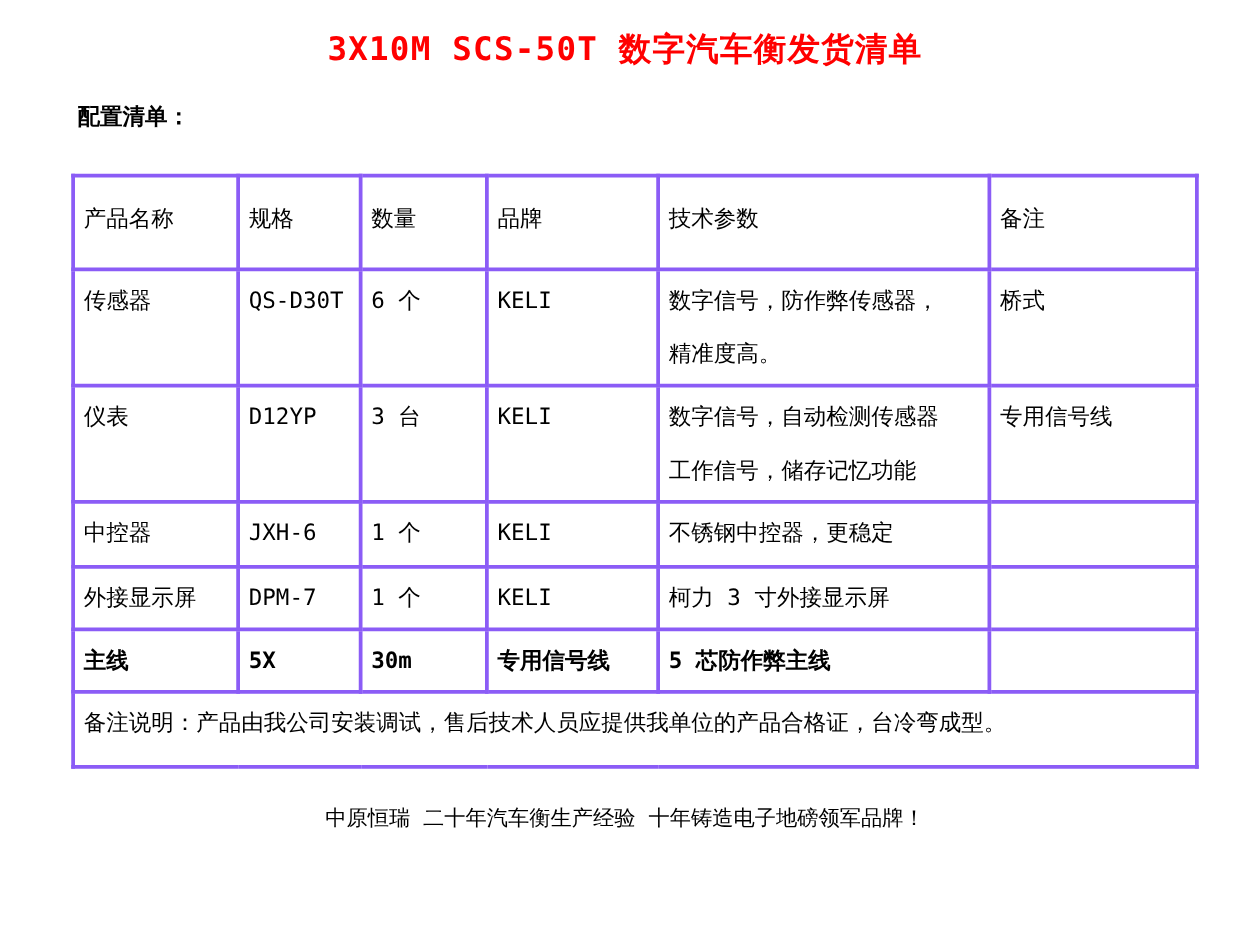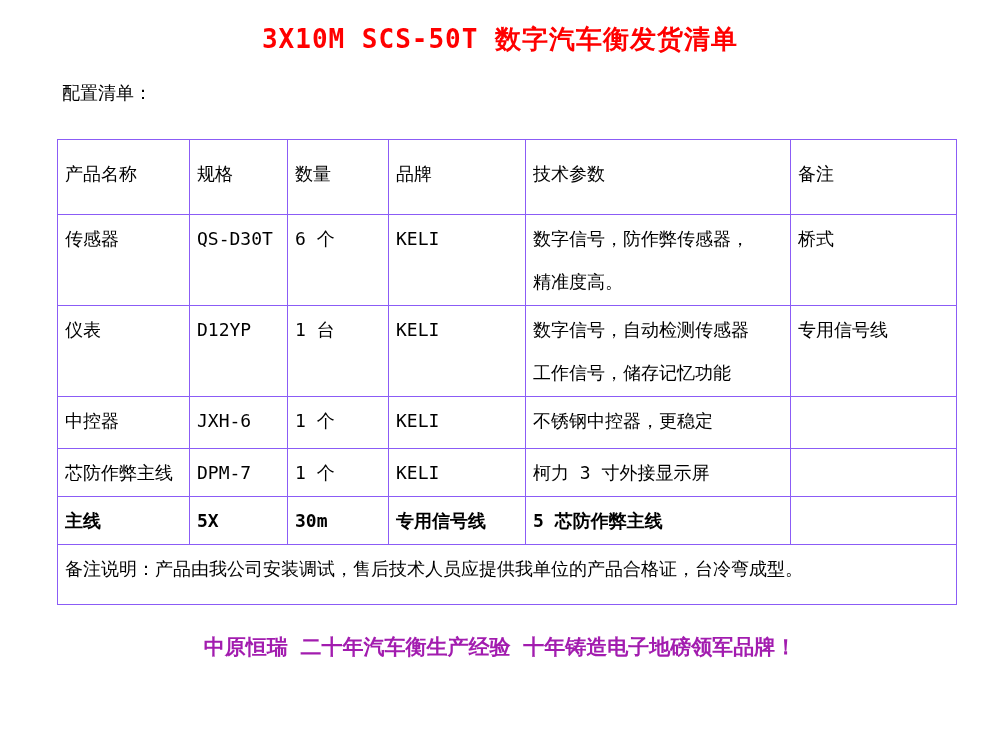--- a/index.html
+++ b/index.html
@@ -17,52 +17,52 @@
     padding-top: 6px;
     text-align: center;
     font-size: 26px;
     font-weight: bold;
     letter-spacing: 1px;
     color: #FF0000;
   }
   .doc-subtitle {
     margin: 24px 0 0 62px;
     font-size: 18px;
-    font-weight: normal;
+    font-weight: bold;
     color: #000000;
   }
   table.spec-table {
     margin: 34px 0 0 57px;
     width: 899px;
     border-collapse: collapse;
     table-layout: fixed;
   }
   table.spec-table td {
-    border: 1px solid #8b5cf6;
+    border: 3px solid #8b5cf6;
     padding: 2px 7px;
     font-size: 18px;
     line-height: 43px;
     vertical-align: top;
     white-space: pre-line;
     overflow: hidden;
   }
   table.spec-table tr.r-head td { padding-top: 12px; }
   tr.r-head  { height: 75px; }
   tr.r-tall1 { height: 96px; }
   tr.r-tall  { height: 73px; }
   tr.r-mid   { height: 52px; }
   tr.r-s1    { height: 48px; }
   tr.r-s2    { height: 44px; font-weight: bold; }
   tr.r-note  { height: 60px; }
   .doc-slogan {
     margin-top: 28px;
     text-align: center;
-    font-size: 21px;
-    font-weight: bold;
-    color: #a21caf;
+    font-size: 17px;
+    font-weight: normal;
+    color: #000000;
   }
 </style>
 </head>
 <body>
 
 <div class="page">
 
   <div class="doc-title">3X10M SCS-50T 数字汽车衡发货清单</div>
 
   <div class="doc-subtitle">配置清单：</div>
@@ -93,38 +93,38 @@
         <td>6 个</td>
         <td>KELI</td>
         <td>数字信号，防作弊传感器，
 精准度高。</td>
         <td>桥式</td>
       </tr>
 
       <tr class="r-tall">
         <td>仪表</td>
         <td>D12YP</td>
-        <td>1 台</td>
+        <td>3 台</td>
         <td>KELI</td>
         <td>数字信号，自动检测传感器
 工作信号，储存记忆功能</td>
         <td>专用信号线</td>
       </tr>
 
       <tr class="r-mid">
         <td>中控器</td>
         <td>JXH-6</td>
         <td>1 个</td>
         <td>KELI</td>
         <td>不锈钢中控器，更稳定</td>
         <td></td>
       </tr>
 
       <tr class="r-s1">
-        <td>芯防作弊主线</td>
+        <td>外接显示屏</td>
         <td>DPM-7</td>
         <td>1 个</td>
         <td>KELI</td>
         <td>柯力 3 寸外接显示屏</td>
         <td></td>
       </tr>
 
       <tr class="r-s2">
         <td>主线</td>
         <td>5X</td>

